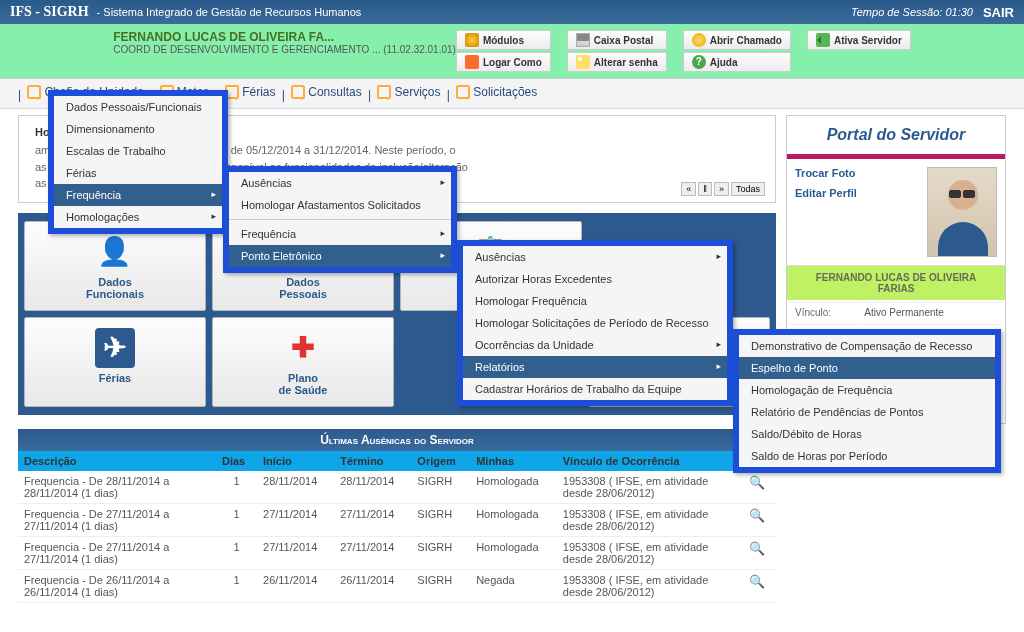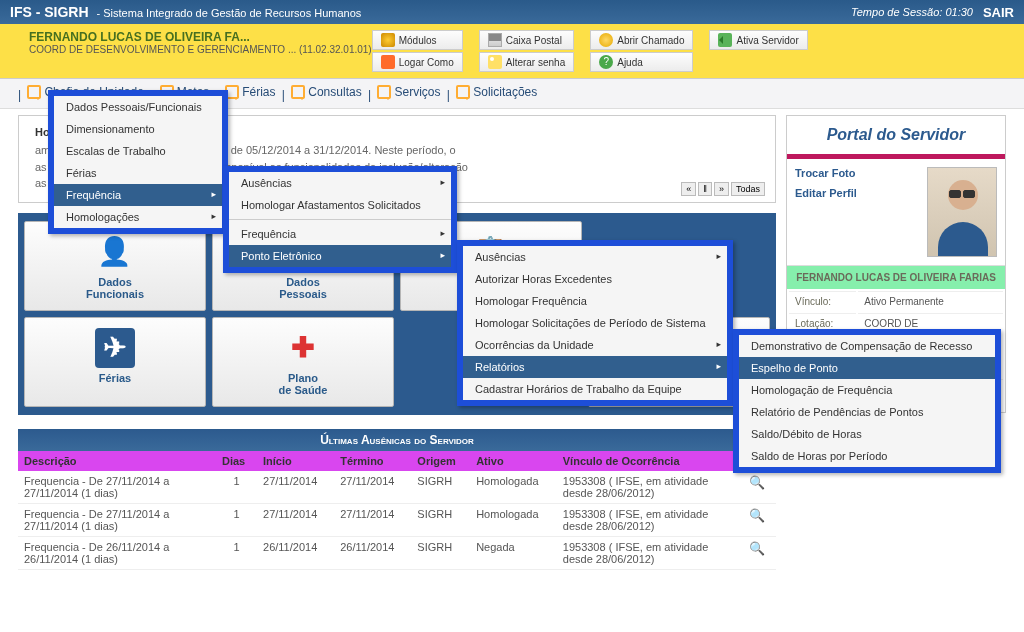--- a/index.html
+++ b/index.html
@@ -1,27 +1,27 @@
 <!DOCTYPE html>
 <html><head>
 <meta charset="utf-8">
 <style>
 * { margin: 0; padding: 0; box-sizing: border-box; }
 body { font-family: Verdana, Arial, sans-serif; font-size: 11px; background: #fff; width: 1024px; color: #333; }
 .topbar { background: linear-gradient(#2a5a8a, #3a6a9a); color: #fff; padding: 4px 10px; display: flex; align-items: center; justify-content: space-between; }
 .topbar .left { display: flex; align-items: baseline; gap: 8px; }
-.topbar .brand { font-weight: bold; font-size: 14px; }
+.topbar .brand { font-weight: bold; font-size: 14px; font-family: Liberation Serif, serif; }
 .topbar .subtitle { font-size: 11px; }
 .topbar .right { display: flex; align-items: center; gap: 10px; font-style: italic; font-size: 11px; }
 .topbar .sair { font-weight: bold; font-style: normal; font-size: 13px; }
-.userbar { background: #fde047; padding: 6px 29px; display: flex; justify-content: flex-start; border-bottom: 1px solid #ccc; }
+.userbar { background: #86efac; padding: 6px 6px; display: flex; justify-content: center; border-bottom: 1px solid #ccc; }
 .userbar .uleft { max-width: 500px; }
 .userbar .uname { color: #466f20; font-weight: bold; font-size: 12px; }
 .userbar .udept { font-size: 10px; color: #555; }
-.userbar .uright { display: grid; grid-template-columns: auto auto auto auto; gap: 2px 16px; }
+.userbar .uright { display: grid; grid-template-columns: auto auto auto auto; gap: 2px 16px; font-weight: bold; }
 .ubtn { background: linear-gradient(#fdfdfd,#ececec); border:1px solid #ccc; padding: 2px 8px; font-size: 10px; cursor: pointer; display: flex; align-items:center; gap:4px; min-width:90px; }
 .ubtn .ic { width:14px; height:14px; display:inline-block; }
 .ic-mod { background: radial-gradient(circle,#ffcc33,#cc8800); border-radius:2px;}
 .ic-mail { background: linear-gradient(#eee,#ccc); border:1px solid #aaa; position:relative;}
 .ic-mail:after{content:'';position:absolute;left:0;right:0;top:0;border-top:7px solid #888;}
 .ic-chat { background: radial-gradient(circle,#ffd966,#e6a800); border-radius:50%;}
 .ic-menu { background:#59b359; border-radius:2px; position:relative;}
 .ic-menu:after{content:'';position:absolute;left:-3px;top:3px;border:4px solid transparent;border-right-color:#2a7a2a;}
 .ic-logar { background:#ff6b2b;border-radius:2px;}
 .ic-key { background:#ffe066;border-radius:2px;position:relative;}
@@ -37,35 +37,35 @@
 .noticebox { background: #fff; border: 1px solid #ccc; padding: 10px 16px; margin-top: 6px; position: relative; }
 .notice-title { font-weight: bold; color: #333; margin-bottom:4px;}
 .notice-body { color:#666; line-height:1.5; }
 .pager { position:absolute; right:10px; bottom:6px; display:flex; gap:2px;}
 .pager button { font-size:9px; border:1px solid #bbb; background:#eee; padding:1px 4px; cursor:pointer;}
 .action-panel { background: linear-gradient(#2c5a8e,#2c5a8e); margin-top: 10px; padding: 8px 6px; display:grid; grid-template-columns: repeat(4,1fr); gap:6px;}
 .action { background: linear-gradient(#fdfdfd,#e8e8e8); border:1px solid #b5b5b5; border-radius:2px; padding:10px 4px; text-align:center; font-size:11px; color:#2a5a8a; font-weight:bold; display:flex; flex-direction:column; align-items:center; gap:4px; cursor:pointer;}
 .action .big-ic { width:40px;height:40px;display:flex;align-items:center;justify-content:center;font-size:28px; }
 .section-hdr { background: linear-gradient(#2c5a8e,#3a6a9a); color:#fff; font-weight:bold; text-align:center; padding:4px; margin-top:14px; font-variant: small-caps; font-size:12px;}
 table.abs { width:100%; border-collapse:collapse; font-size:11px;}
-table.abs th { text-align:left; font-weight:bold; padding:4px 6px; background:#d946ef; color:#333;}
+table.abs th { text-align:left; font-weight:bold; padding:4px 6px; background:#0ea5e9; color:#333;}
 table.abs td { padding:4px 6px; vertical-align:top; border-bottom:1px solid #eee; color:#555;}
 .mag { color:#3a8a3a; cursor:pointer; font-size:13px;}
 .right-col { width:220px; }
 .portal-box { border:1px solid #ccc; background:#fff; margin-top:6px;}
 .portal-head { color:#2c5a8e; font-size:16px; font-weight:bold; font-style:italic; text-align:center; padding:10px 4px; border-bottom:5px solid #be185d;}
 .portal-body { padding:8px; display:flex;}
 .portal-links { flex:1; display:flex;flex-direction:column;gap:8px;}
 .portal-links a { color:#2c5a8e; font-weight:bold; font-size:11px; text-decoration:none;}
 .avatar { width:70px;height:90px;background:linear-gradient(#e6dac8,#d0c4b0);border:1px solid #bbb;position:relative;overflow:hidden;}
 .avatar:before{content:'';position:absolute;width:30px;height:30px;border-radius:50%;background:#d8b090;top:12px;left:20px;}
 .avatar:after{content:'';position:absolute;width:50px;height:50px;background:#2c5a8e;bottom:-16px;left:10px;border-radius:50% 50% 0 0;}
 .avatar .glasses{position:absolute;width:28px;height:6px;top:22px;left:21px;display:flex;gap:2px;}
 .avatar .glasses:before,.avatar .glasses:after{content:'';width:10px;height:6px;border:1px solid #333;background:#333;border-radius:2px;}
-.uname-block { background:#86efac; color:#6a6a5a; font-weight:bold; font-size:10px; text-align:center; padding:6px 5px; border-top:1px solid #ddd;}
+.uname-block { background:#bef264; color:#6a6a5a; font-weight:bold; font-size:10px; text-align:center; padding:6px 16px; border-top:1px solid #ddd;}
 .info-table { width:100%; font-size:10px; color:#555;}
 .info-table td { padding:4px 6px; vertical-align:top; border-top:1px solid #eee;}
 .info-table td:first-child { color:#6a6a5a;}
 
 .dropdown { position:absolute; background:#f5f5f5; border:6px solid #1d4ed8; box-shadow:2px 2px 4px rgba(0,0,0,.3); font-size:11px; min-width:180px; z-index:100;}
 .dropdown .mi { padding:5px 18px 5px 12px; cursor:default; color:#333; white-space:nowrap; position:relative;}
 .dropdown .mi.hov { background:#315f8e; color:#fff;}
 .dropdown .mi.sub:after { content:'▸'; position:absolute; right:6px; font-size:9px;}
 .dropdown .sep { height:0; border-top:1px solid #ccc; margin:3px 0;}
 #menu1 { top:90px; left:48px; width:175px; }
@@ -214,26 +214,36 @@
 
     <div class="section-hdr">Últimas Ausênicas do Servidor</div>
     <table class="abs">
       <thead>
           <tr>
         <th>Descrição</th>
         <th>Dias</th>
         <th>Início</th>
         <th>Término</th>
         <th>Origem</th>
-        <th>Ativo</th>
+        <th>Minhas</th>
         <th>Vínculo de Ocorrência</th>
         <th></th>
       </tr>
         </thead>
       <tbody id="abs-body">
+          <tr>
+            <td style="max-width:170px">Frequencia - De 28/11/2014 a 28/11/2014 (1 dias)</td>
+            <td style="text-align:center">1</td>
+            <td>28/11/2014</td>
+            <td>28/11/2014</td>
+            <td>SIGRH</td>
+            <td>Homologada</td>
+            <td style="max-width:160px">1953308 ( IFSE, em atividade desde 28/06/2012)</td>
+            <td><span class="mag">🔍</span></td>
+          </tr>
           <tr>
             <td style="max-width:170px">Frequencia - De 27/11/2014 a 27/11/2014 (1 dias)</td>
             <td style="text-align:center">1</td>
             <td>27/11/2014</td>
             <td>27/11/2014</td>
             <td>SIGRH</td>
             <td>Homologada</td>
             <td style="max-width:160px">1953308 ( IFSE, em atividade desde 28/06/2012)</td>
             <td><span class="mag">🔍</span></td>
           </tr>
@@ -308,21 +318,21 @@
   <div class="mi">Homologar Afastamentos Solicitados</div>
   <div class="sep"></div>
   <div class="mi sub">Frequência</div>
   <div class="mi hov sub">Ponto Eletrônico</div>
 </div>
 
 <div class="dropdown" id="menu3">
   <div class="mi sub">Ausências</div>
   <div class="mi">Autorizar Horas Excedentes</div>
   <div class="mi">Homologar Frequência</div>
-  <div class="mi">Homologar Solicitações de Período de Sistema</div>
+  <div class="mi">Homologar Solicitações de Período de Recesso</div>
   <div class="mi sub">Ocorrências da Unidade</div>
   <div class="mi hov sub">Relatórios</div>
   <div class="mi">Cadastrar Horários de Trabalho da Equipe</div>
 </div>
 
 <div class="dropdown" id="menu4">
   <div class="mi">Demonstrativo de Compensação de Recesso</div>
   <div class="mi hov">Espelho de Ponto</div>
   <div class="mi">Homologação de Frequência</div>
   <div class="mi">Relatório de Pendências de Pontos</div>

